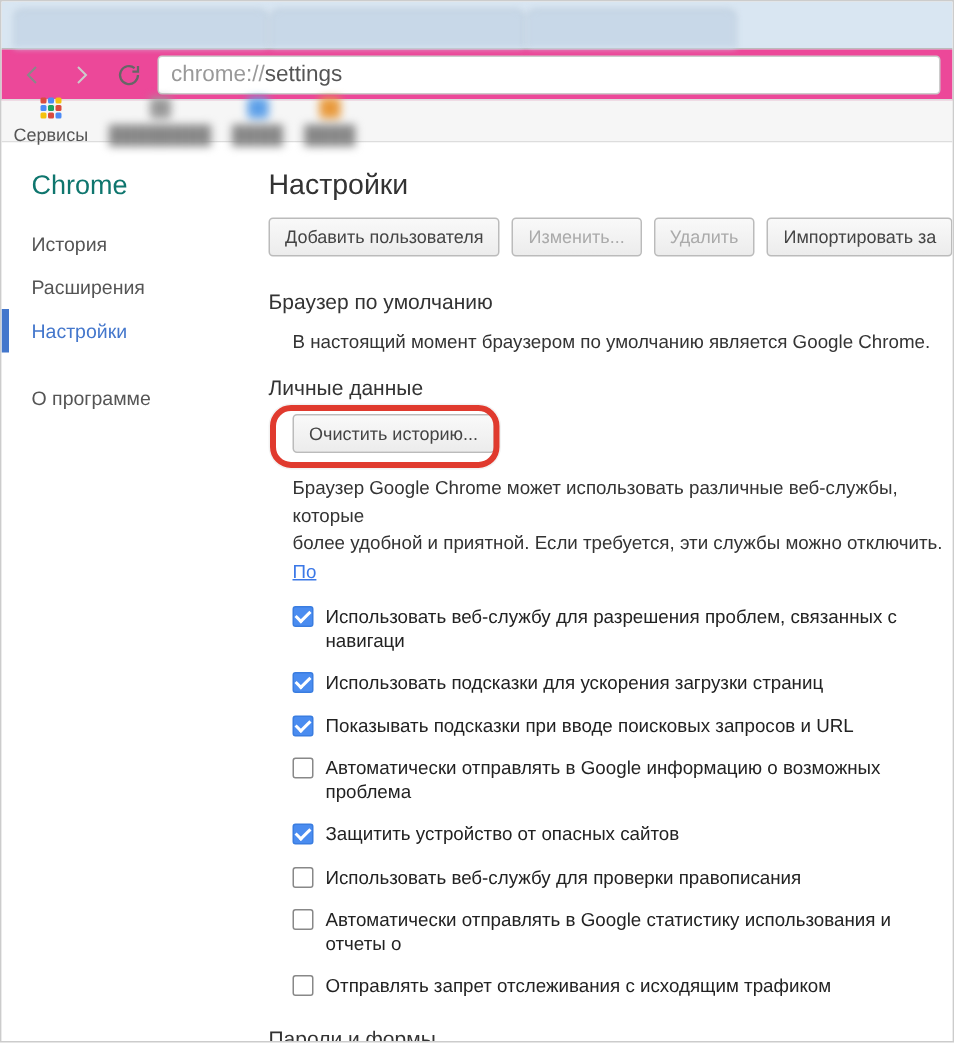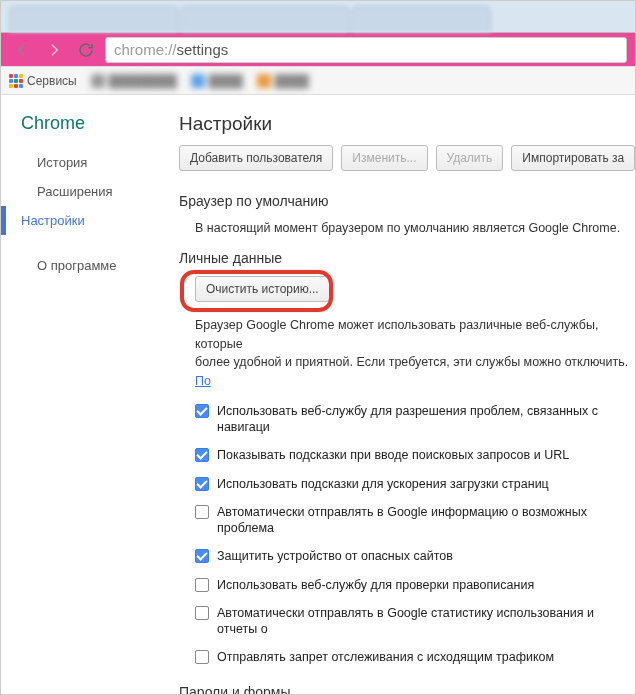--- a/index.html
+++ b/index.html
@@ -91,41 +91,41 @@
   }
   .apps-ico span:nth-child(2){ background:#4c8bf5;}
   .apps-ico span:nth-child(3){ background:#f4c20d;}
   .apps-ico span:nth-child(4){ background:#4c8bf5;}
   .apps-ico span:nth-child(5){ background:#1ea362;}
   .apps-ico span:nth-child(6){ background:#da4b3e;}
   .apps-ico span:nth-child(7){ background:#f4c20d;}
   .apps-ico span:nth-child(8){ background:#da4b3e;}
   .apps-ico span:nth-child(9){ background:#4c8bf5;}
   .bm-item.blur { filter: blur(3px); color:#888; }
-  .bm-item { display:flex; align-items:center; gap:4px;}
+  .bm-item { display:flex; align-items:center; gap:4px;flex-direction:column;}
   .bm-ico { width:14px;height:14px;background:#5da0e8;border-radius:2px;}
   .bm-ico.o { background:#e89a3d;}
   .bm-ico.g { background:#999;}
   
   .layout {
     display: flex;
     height: calc(100% - 94px);
     background: #fff;
   }
   .sidebar {
     width: 160px;
     padding: 18px 0;
   }
   .brand {
     font-size: 18px;
     color: #0f766e;
     padding: 0 20px 14px 20px;
   }
   .sb-item {
-    padding: 7px 36px;
+    padding: 7px 20px;
     font-size: 13px;
     color: #555;
     cursor: pointer;
   }
   .sb-item.active {
     color: #4477cc;
     border-left: 5px solid #4477cc;
     padding-left: 15px;
     background: #fff;
   }
@@ -311,25 +311,25 @@
       <span>более удобной и приятной. Если требуется, эти службы можно отключить. </span><span class="link">По</span>
     </div>
 
     <div id="checks" style="padding-left:16px;">
         <div class="chk-row">
           <div class="chk on"></div>
           <div>Использовать веб-службу для разрешения проблем, связанных с навигаци</div>
         </div>
         <div class="chk-row">
           <div class="chk on"></div>
+          <div>Использовать подсказки для ускорения загрузки страниц</div>
+        </div>
+        <div class="chk-row">
+          <div class="chk on"></div>
           <div>Показывать подсказки при вводе поисковых запросов и URL</div>
-        </div>
-        <div class="chk-row">
-          <div class="chk on"></div>
-          <div>Использовать подсказки для ускорения загрузки страниц</div>
         </div>
         <div class="chk-row">
           <div class="chk"></div>
           <div>Автоматически отправлять в Google информацию о возможных проблема</div>
         </div>
         <div class="chk-row">
           <div class="chk on"></div>
           <div>Защитить устройство от опасных сайтов</div>
         </div>
         <div class="chk-row">

